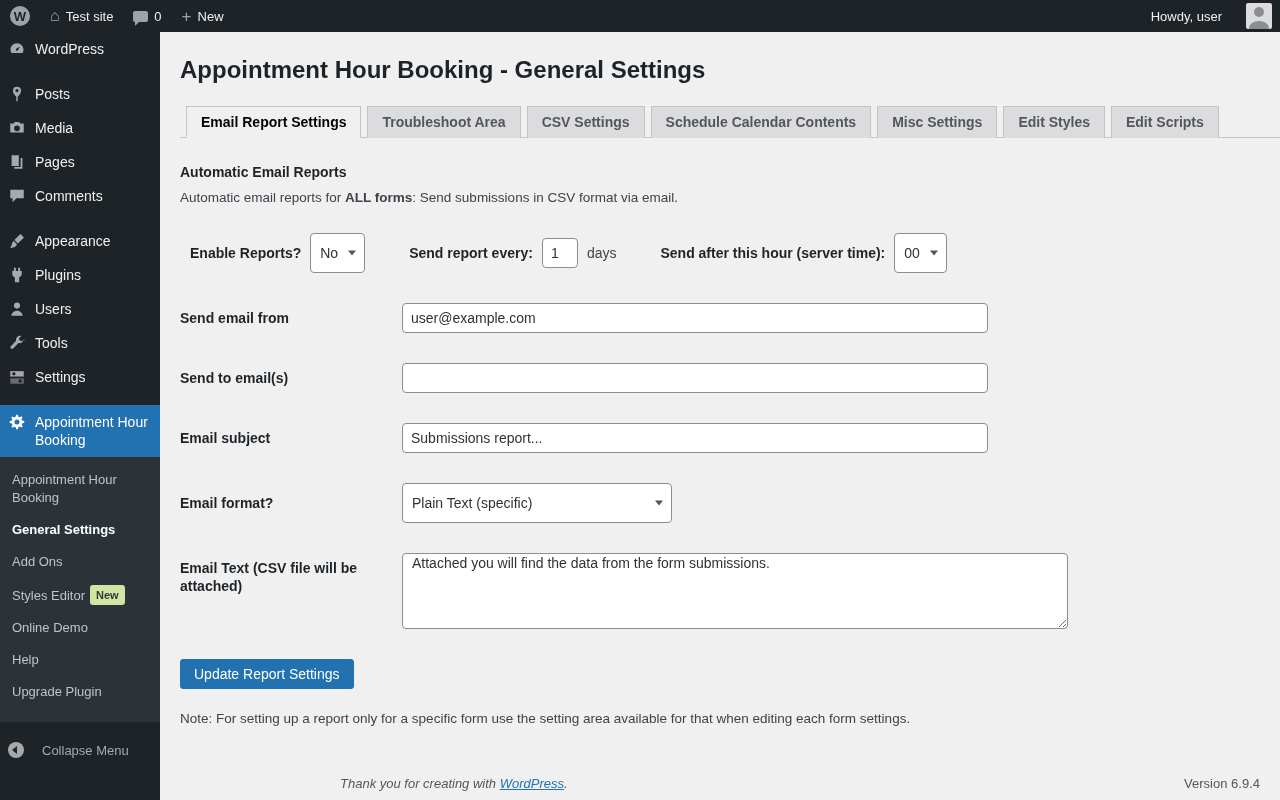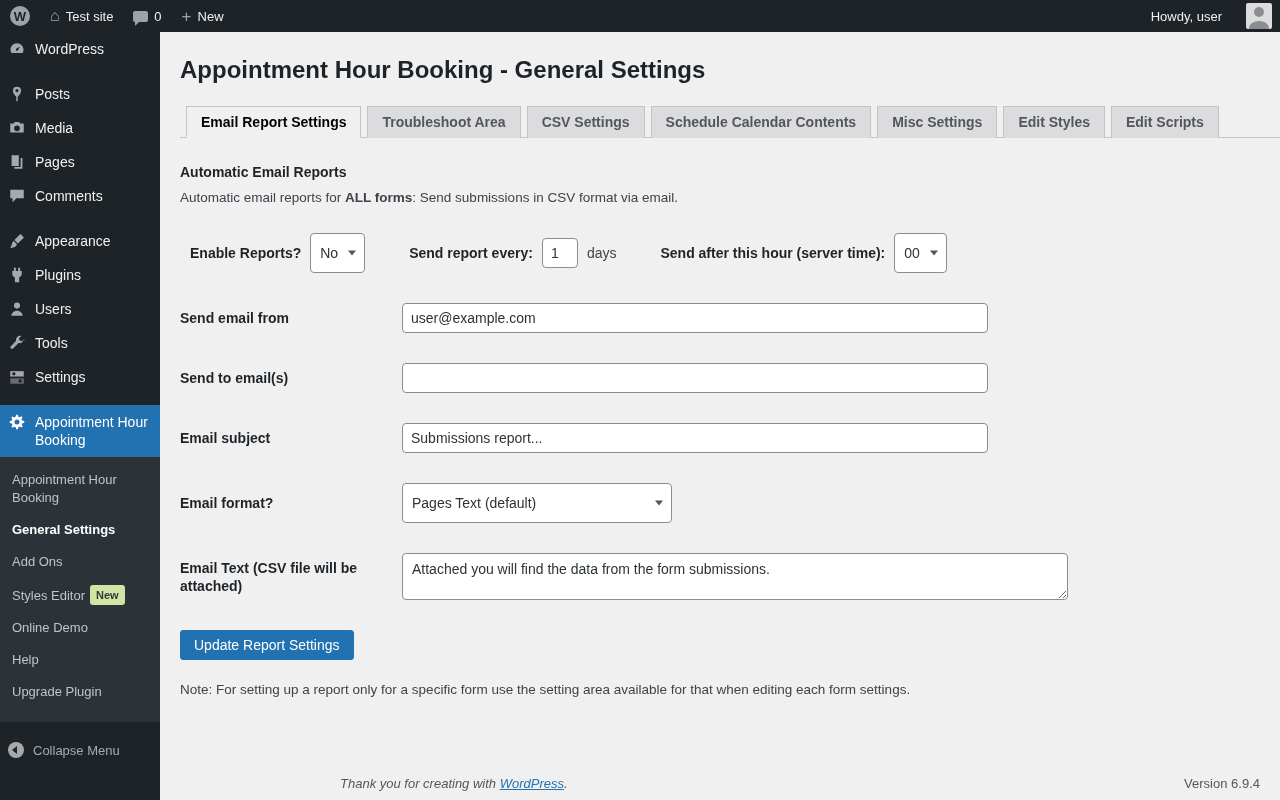--- a/index.html
+++ b/index.html
@@ -53,21 +53,21 @@
   .menu-item.active .mi-icon { color:#fff; }
   .menu-sep { height:11px; }
   .submenu { background:#2c3338; padding:7px 0 14px; }
   .submenu-item { padding:7px 12px; color:#bcc5cc; font-size:13px; line-height:18px; cursor:pointer; }
   .submenu-item.current { color:#fff; font-weight:700; }
   .badge-new {
     display:inline-block; background:#d3e5a4; color:#32373c; font-size:11px; font-weight:700;
     padding:1px 6px; border-radius:3px; margin-left:5px; vertical-align:1px;
   }
   .collapse-item {
-    display:flex; align-items:center; gap:9px; padding:8px; margin-top:12px;
+    display:flex; align-items:center; gap:18px; padding:8px; margin-top:12px;
     color:#a7aaad; cursor:pointer; font-size:13px;
   }
   .collapse-icon { width:16px; height:16px; border-radius:50%; background:#a7aaad; position:relative; flex:0 0 16px; }
   .collapse-icon::after {
     content:""; position:absolute; left:4px; top:4px; width:0; height:0;
     border:4px solid transparent; border-right:5px solid #1d2327; border-left:none;
   }
 
   
   .content {
@@ -111,22 +111,22 @@
     padding:0 26px 0 9px; font-size:14px; color:#2c3338;
     display:inline-flex; align-items:center; position:relative; cursor:pointer; white-space:nowrap;
   }
   .sel .chev {
     position:absolute; right:8px; top:50%; transform:translateY(-50%);
     width:0; height:0; border-left:4px solid transparent; border-right:4px solid transparent;
     border-top:5px solid #50575e;
   }
   .sel.wide { width:270px; }
   .ta {
-    width:666px; height:47px; border:1px solid #8c8d94; border-radius:4px; background:#fff;
-    padding:6px 9px; font-size:14px; color:#2c3338; resize:vertical;
+    width:666px; height:76px; border:1px solid #8c8d94; border-radius:4px; background:#fff;
+    padding:0 9px; font-size:14px; color:#2c3338; resize:vertical;
     font-family:"Liberation Sans", sans-serif; line-height:1.4;
   }
   .btn-primary {
     background:#2271b1; border:1px solid #2271b1; color:#fff; font-size:14px;
     padding:6px 13px; border-radius:3px; cursor:pointer; margin-top:-4px;
     font-family:"Liberation Sans", sans-serif;
   }
   .note { font-size:13.5px; color:#3c434a; margin-top:22px; }
 
   
@@ -363,21 +363,21 @@
     </div>
 
     <div class="form-row">
       <span class="form-label">Email subject</span>
       <div><input class="txt" value="Submissions report..." style=""></div>
     </div>
 
     <div class="form-row">
       <span class="form-label">Email format?</span>
       <div><span class="sel wide">
-            <span>Pages Text (default)</span>
+            <span>Plain Text (specific)</span>
             <span class="chev"></span>
           </span></div>
     </div>
 
     <div class="form-row top">
       <span class="form-label">Email Text (CSV file will be attached)</span>
       <div><textarea class="ta" style="">Attached you will find the data from the form submissions.</textarea></div>
     </div>
 
     <button class="btn-primary">Update Report Settings</button>

